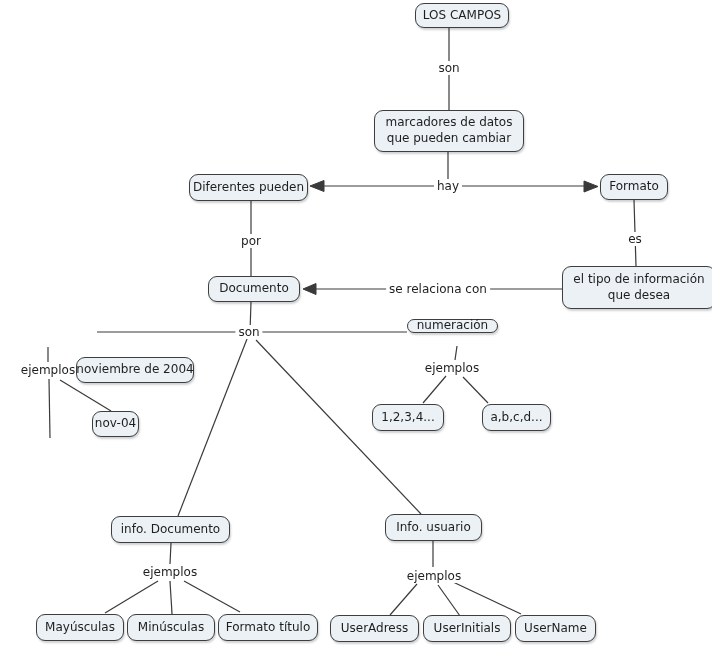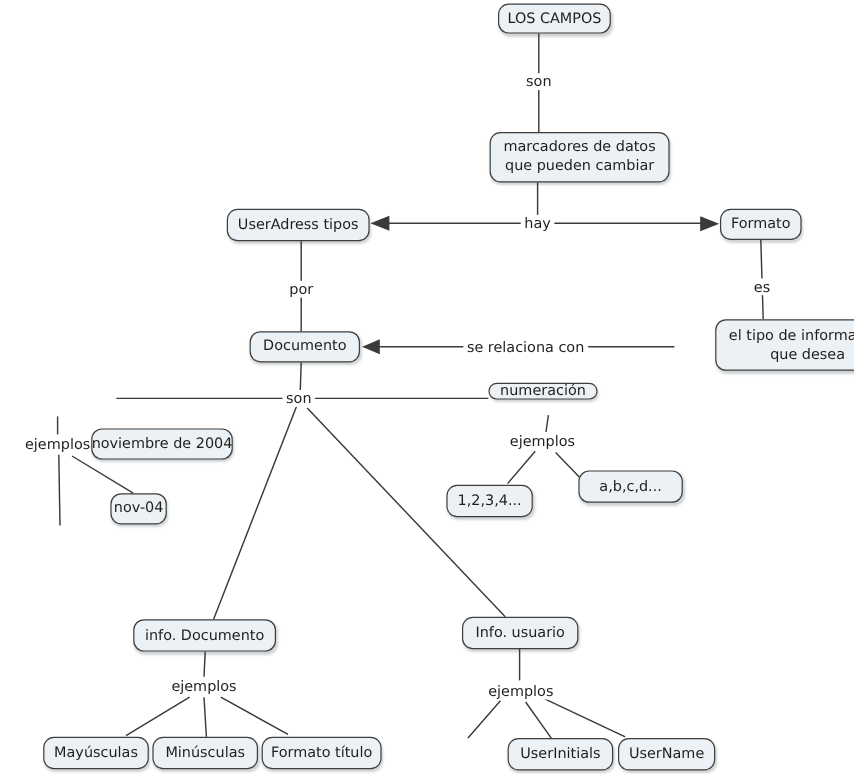--- a/index.html
+++ b/index.html
@@ -23,21 +23,21 @@
   .node{
     position:absolute;z-index:3;
     display:flex;align-items:center;justify-content:center;text-align:center;
     background:var(--node-fill);
     border:1px solid var(--node-border);
     border-radius:9px;
     padding:2px 5px;line-height:1.3;white-space:nowrap;
     box-shadow:1px 2px 2px rgba(40,50,60,0.22);
     cursor:default;
   }
-  .node.wrap{white-space:normal;margin-left:34px;}
+  .node.wrap{white-space:normal;}
   .link-label{
     position:absolute;z-index:2;transform:translate(-50%,-50%);
     background:var(--background);padding:0 3px;white-space:nowrap;
     color:var(--text);cursor:default;text-align:right;
   }
 </style>
 </head>
 <body>
 
 <div class="canvas">
@@ -80,30 +80,31 @@
   <span class="link-label" style="left:635px;top:239px">es</span>
   <span class="link-label" style="left:438px;top:289px">se relaciona con</span>
   <span class="link-label" style="left:249px;top:332px">son</span>
   <span class="link-label" style="left:48px;top:370px">ejemplos</span>
   <span class="link-label" style="left:452px;top:368px">ejemplos</span>
   <span class="link-label" style="left:170px;top:572px">ejemplos</span>
   <span class="link-label" style="left:434px;top:576px">ejemplos</span>
 
   <div class="node" style="left:415px;top:3px;width:94px;height:25px">LOS CAMPOS</div>
   <div class="node wrap" style="left:374px;top:110px;width:150px;height:42px">marcadores de datos que pueden cambiar</div>
-  <div class="node" style="left:189px;top:174px;width:119px;height:27px">UserAdress tipos</div>
+  <div class="node" style="left:189px;top:174px;width:119px;height:27px">Diferentes pueden</div>
   <div class="node" style="left:600px;top:174px;width:68px;height:26px">Formato</div>
   <div class="node" style="left:208px;top:276px;width:92px;height:26px">Documento</div>
   <div class="node wrap" style="left:562px;top:266px;width:154px;height:43px">el tipo de información que desea</div>
   <div class="node" style="left:407px;top:319px;width:91px;height:14px">numeración</div>
   <div class="node" style="left:76px;top:357px;width:118px;height:26px">noviembre de 2004</div>
   <div class="node" style="left:92px;top:411px;width:47px;height:26px">nov-04</div>
   <div class="node" style="left:372px;top:404px;width:72px;height:27px">1,2,3,4...</div>
-  <div class="node" style="left:482px;top:392px;width:87px;height:27px">a,b,c,d...</div>
+  <div class="node" style="left:482px;top:404px;width:69px;height:27px">a,b,c,d...</div>
   <div class="node" style="left:111px;top:516px;width:119px;height:27px">info. Documento</div>
   <div class="node" style="left:385px;top:514px;width:97px;height:27px">Info. usuario</div>
   <div class="node" style="left:36px;top:614px;width:88px;height:27px">Mayúsculas</div>
   <div class="node" style="left:127px;top:614px;width:88px;height:27px">Minúsculas</div>
   <div class="node" style="left:218px;top:614px;width:100px;height:27px">Formato título</div>
+  <div class="node" style="left:330px;top:615px;width:89px;height:27px">UserAdress</div>
   <div class="node" style="left:423px;top:615px;width:88px;height:27px">UserInitials</div>
   <div class="node" style="left:515px;top:615px;width:81px;height:27px">UserName</div>
 
 </div>
 
 </body></html>

